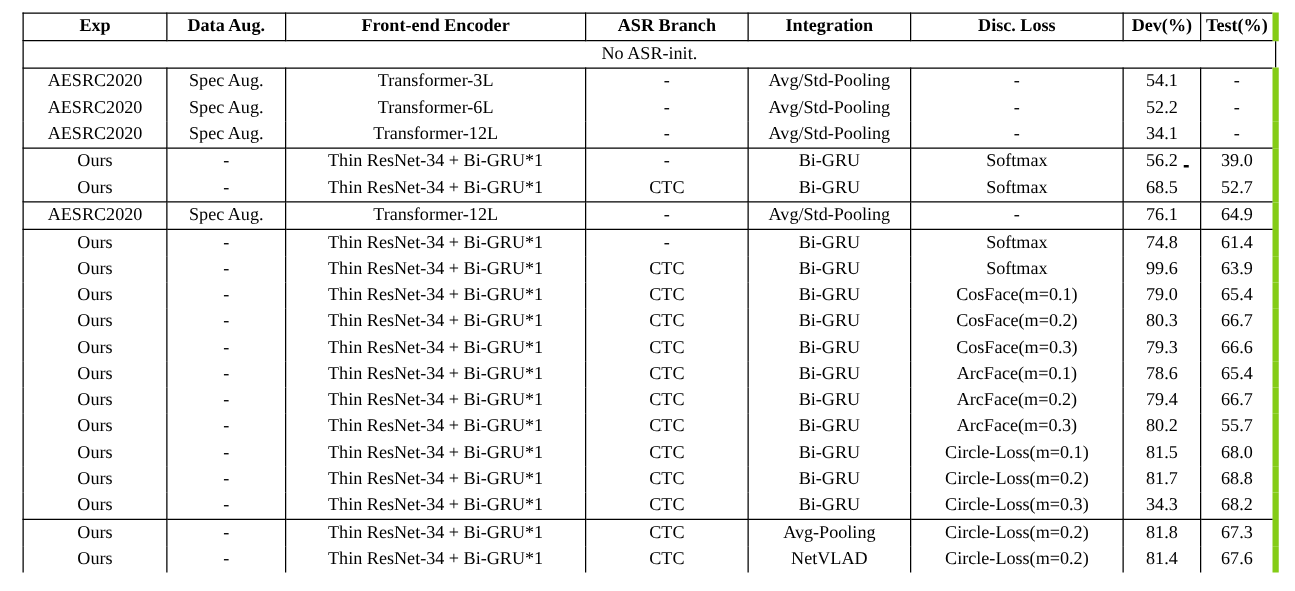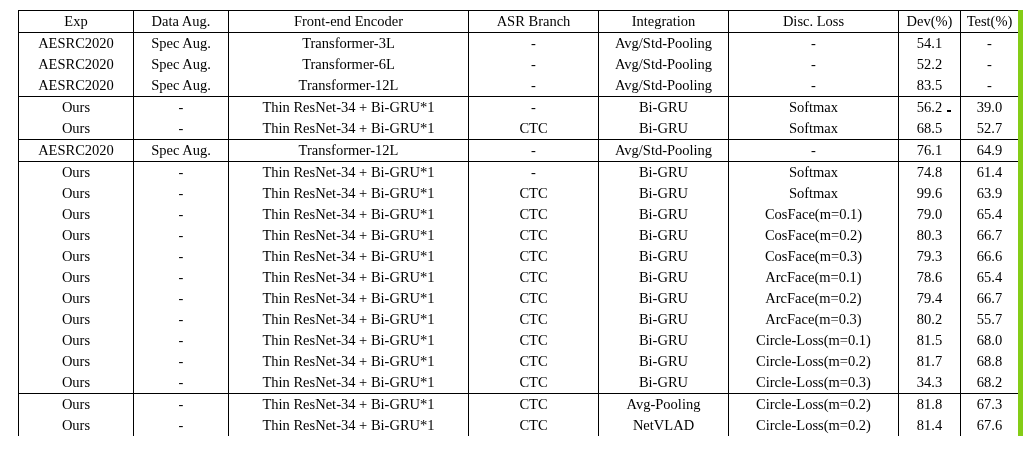--- a/index.html
+++ b/index.html
@@ -41,21 +41,21 @@
     vertical-align: middle;
     padding: 1px 2px;
     height: 19px;
     font-weight: normal;
     white-space: nowrap;
     overflow: hidden;
   }
   table.results td.vr, table.results th.vr { border-right: 1px solid #000; }
 
   
-  tr.rule-top td, tr.rule-top th { border-top: 1.6px solid #000; }
+  tr.rule-top td, tr.rule-top th { border-top: 1.6px solid #000; font-weight: bold; }
   tr.rule-under td, tr.rule-under th { border-bottom: 1px solid #000; }
   tr.rule-under-thick td, tr.rule-under-thick th { border-bottom: 1.6px solid #000; }
 
   td.section, th.section {
     font-weight: bold;
     text-align: center;
     border-left: 1px solid #000;
     border-right: 1px solid #000;
     height: 21px;
   }
@@ -96,20 +96,23 @@
           <th class="vr">Data Aug.</th>
           <th class="vr">Front-end Encoder</th>
           <th class="vr">ASR Branch</th>
           <th class="vr">Integration</th>
           <th class="vr">Disc. Loss</th>
           <th class="vr">Dev(%)</th>
           <th class="outer-r">Test(%)</th>
         </tr>
     </thead>
     <tbody id="table-body">
+        <tr class="rule-under">
+          <td class="section" colspan="8">No ASR-init.</td>
+        </tr>
         <tr>
           <td class="outer-l vr">AESRC2020</td>
           <td class="vr">Spec Aug.</td>
           <td class="vr">Transformer-3L</td>
           <td class="vr">-</td>
           <td class="vr">Avg/Std-Pooling</td>
           <td class="vr">-</td>
           <td class="vr">54.1</td>
           <td class="outer-r">-</td>
         </tr>
@@ -123,21 +126,21 @@
           <td class="vr">52.2</td>
           <td class="outer-r">-</td>
         </tr>
         <tr class="rule-under">
           <td class="outer-l vr">AESRC2020</td>
           <td class="vr">Spec Aug.</td>
           <td class="vr">Transformer-12L</td>
           <td class="vr">-</td>
           <td class="vr">Avg/Std-Pooling</td>
           <td class="vr">-</td>
-          <td class="vr">83.5</td>
+          <td class="vr">34.1</td>
           <td class="outer-r">-</td>
         </tr>
         <tr>
           <td class="outer-l vr">Ours</td>
           <td class="vr">-</td>
           <td class="vr">Thin ResNet-34 + Bi-GRU*1</td>
           <td class="vr">-</td>
           <td class="vr">Bi-GRU</td>
           <td class="vr">Softmax</td>
           <td class="vr artifact">56.2</td>

